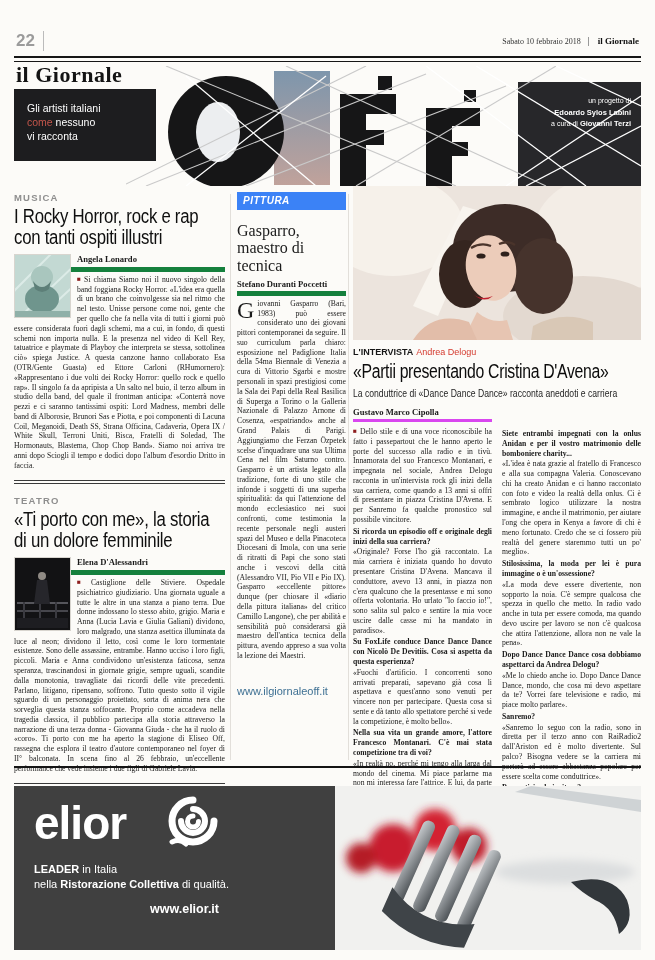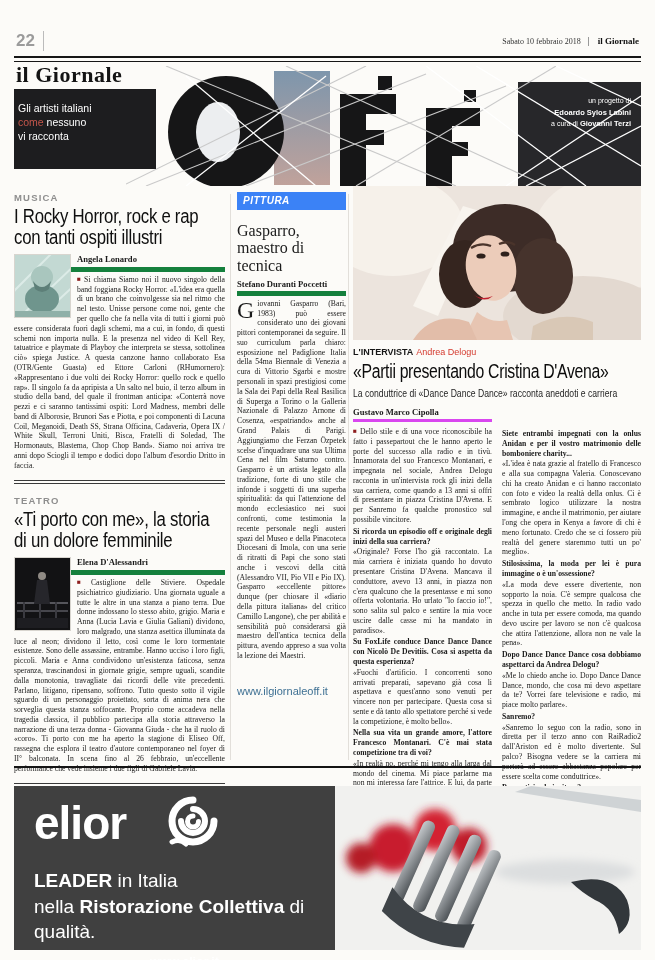--- a/index.html
+++ b/index.html
@@ -10,22 +10,22 @@
            font-size:17px;font-weight:700;color:#9b9b9b;padding-right:8px;border-right:1px solid #bbb;line-height:20px;}
   .hdr-right{position:absolute;right:16px;top:36px;font-size:8px;color:#333;}
   .hdr-date{padding-right:7px;border-right:1px solid #999;}
   .hdr-brand{padding-left:7px;font-weight:700;font-size:9px;color:#111;}
   .rule-thick{position:absolute;left:14px;right:14px;top:56px;border-top:2.4px solid #161616;}
   .rule-thin{position:absolute;left:14px;right:14px;top:61px;border-top:1px solid #161616;}
   
   .banner{position:absolute;left:14px;top:66px;width:627px;height:120px;}
   .banner-logo{position:absolute;left:2px;top:-4px;font-family:"Liberation Serif",serif;
                font-weight:700;font-size:22px;letter-spacing:.5px;color:#141414;}
-  .banner-box{position:absolute;left:0;top:23px;width:142px;height:80px;background:#1d1d1f;
-              padding:12px 0 0 4px;box-sizing:border-box;z-index:2;}
+  .banner-box{position:absolute;left:0;top:23px;width:142px;height:72px;background:#1d1d1f;
+              padding:12px 0 0 13px;box-sizing:border-box;z-index:2;}
   .banner-box .tl{font-family:"Liberation Sans",sans-serif;font-size:10.5px;line-height:1.35;color:#fff;}
   .banner-box .red{color:#c4564b;}
   .banner-collage{position:absolute;left:112px;top:0;width:515px;height:120px;}
   .banner-credit{position:absolute;right:10px;top:30px;width:150px;text-align:right;z-index:3;
                  font-family:"Liberation Sans",sans-serif;font-size:7px;line-height:1.5;color:#fff;}
   .banner-credit .b{font-weight:700;font-size:7.5px;}
   
   .colL{position:absolute;left:14px;top:192px;width:211px;}
   .colM{position:absolute;left:237px;top:192px;width:109px;}
   .colR{position:absolute;left:353px;top:186px;width:288px;}
@@ -65,21 +65,21 @@
   .iv-col{width:139px;font-size:7.7px;line-height:1.27;text-align:justify;}
   .iv-col p{margin:0 0 1px;}
   .iv-col p.q{font-weight:700;margin-top:2px;}
   
   .rule-ad{position:absolute;left:14px;right:14px;top:766px;border-top:2px solid #141414;}
   .ad{position:absolute;left:14px;top:786px;width:627px;height:164px;display:flex;}
   .ad-left{width:321px;background:#404040;color:#fff;box-sizing:border-box;
            padding:14px 0 16px 20px;font-family:"Liberation Sans",sans-serif;position:relative;}
   .ad-brand{font-size:46px;font-weight:700;letter-spacing:-1px;line-height:1;display:inline-block;}
   .ad-rose{position:absolute;left:150px;top:6px;}
-  .ad-lines{margin-top:22px;font-size:19px;line-height:1.35;}
+  .ad-lines{margin-top:16px;font-size:11px;line-height:1.35;}
   .ad-lines .b{font-weight:700;}
   .ad-url{margin-top:10px;font-size:12.5px;font-weight:700;text-align:center;}
   .ad-right{width:306px;height:164px;}
 </style>
 </head>
 <body>
 
 <div class="page">
 
   <div class="hdr-num">22</div>

